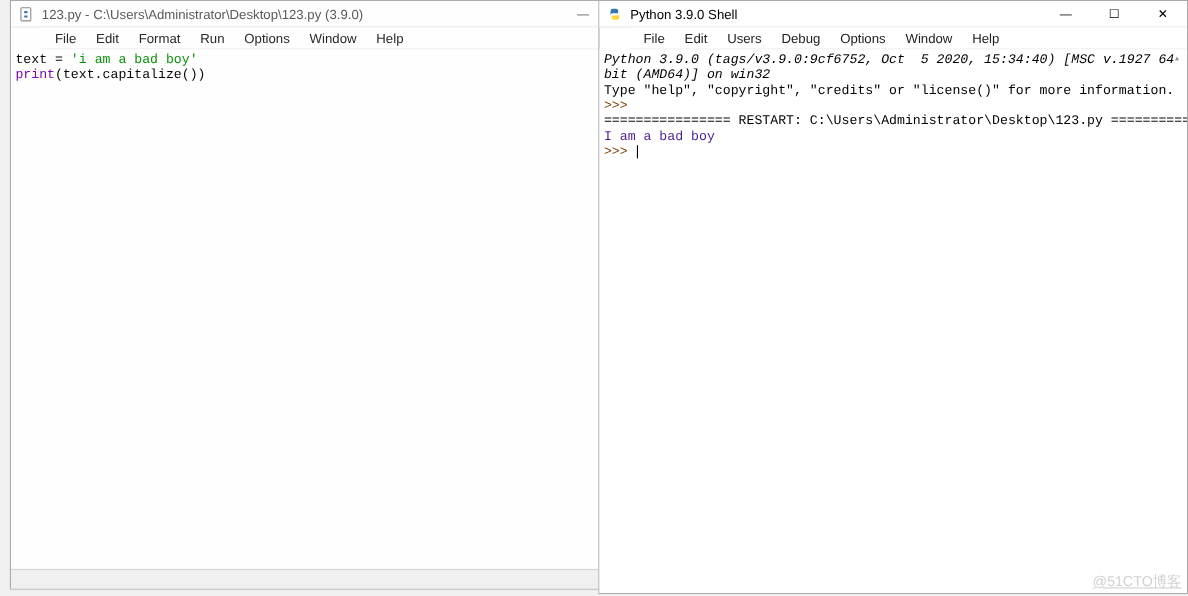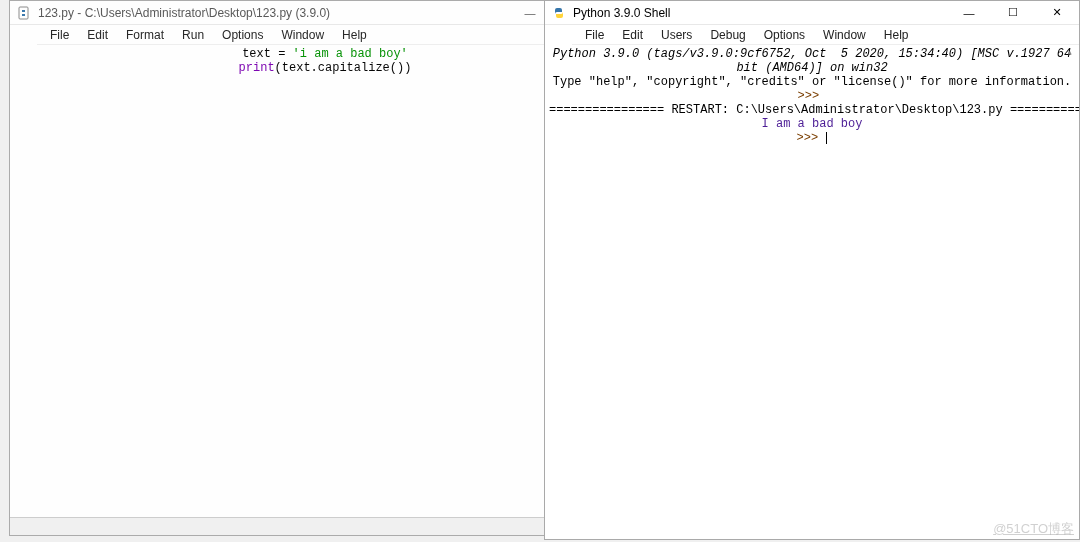--- a/index.html
+++ b/index.html
@@ -57,21 +57,20 @@
   .content {
     flex: 1;
     background: #fff;
     font-family: "Courier New", monospace;
     font-size: 12px;
     line-height: 14px;
     padding: 2px 4px;
     white-space: pre;
     overflow: hidden;
     position: relative;
-    text-align: center;
   }
   .statusbar {
     height: 18px;
     border-top: 1px solid #ccc;
     background: #f0f0f0;
     display: flex;
     justify-content: flex-end;
     font-size: 11px;
     color: #333;
     padding: 0 10px;

